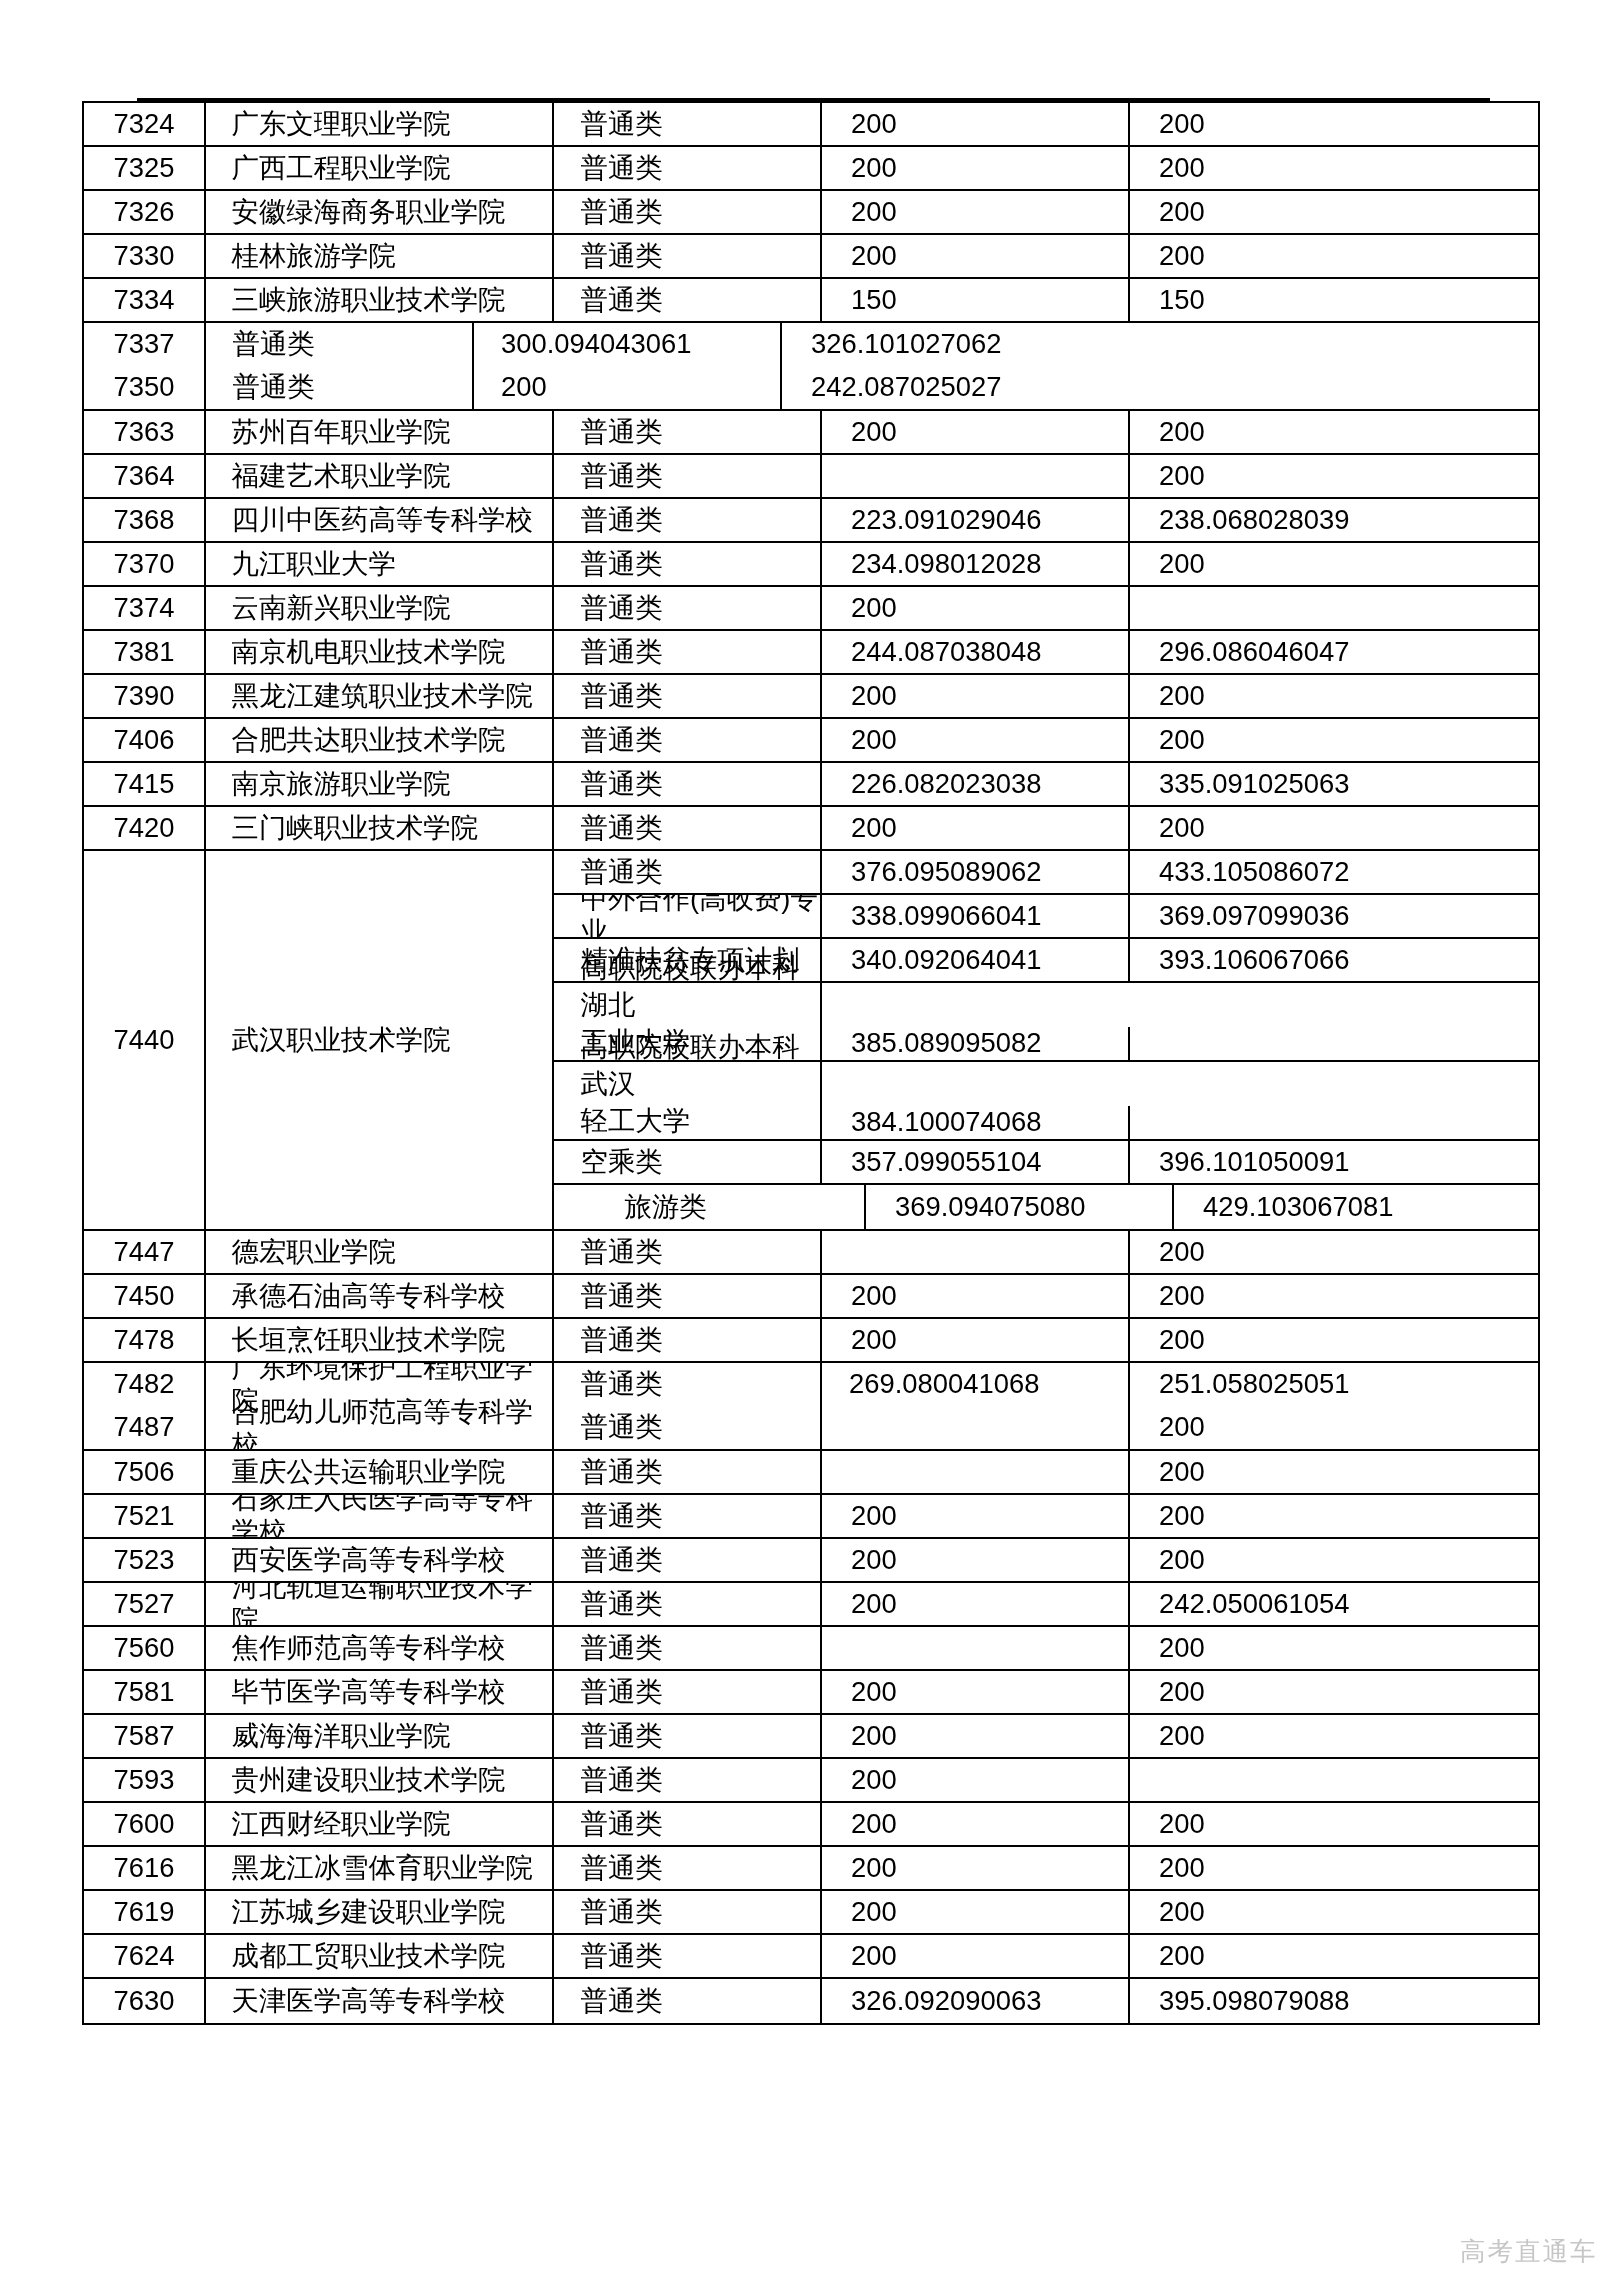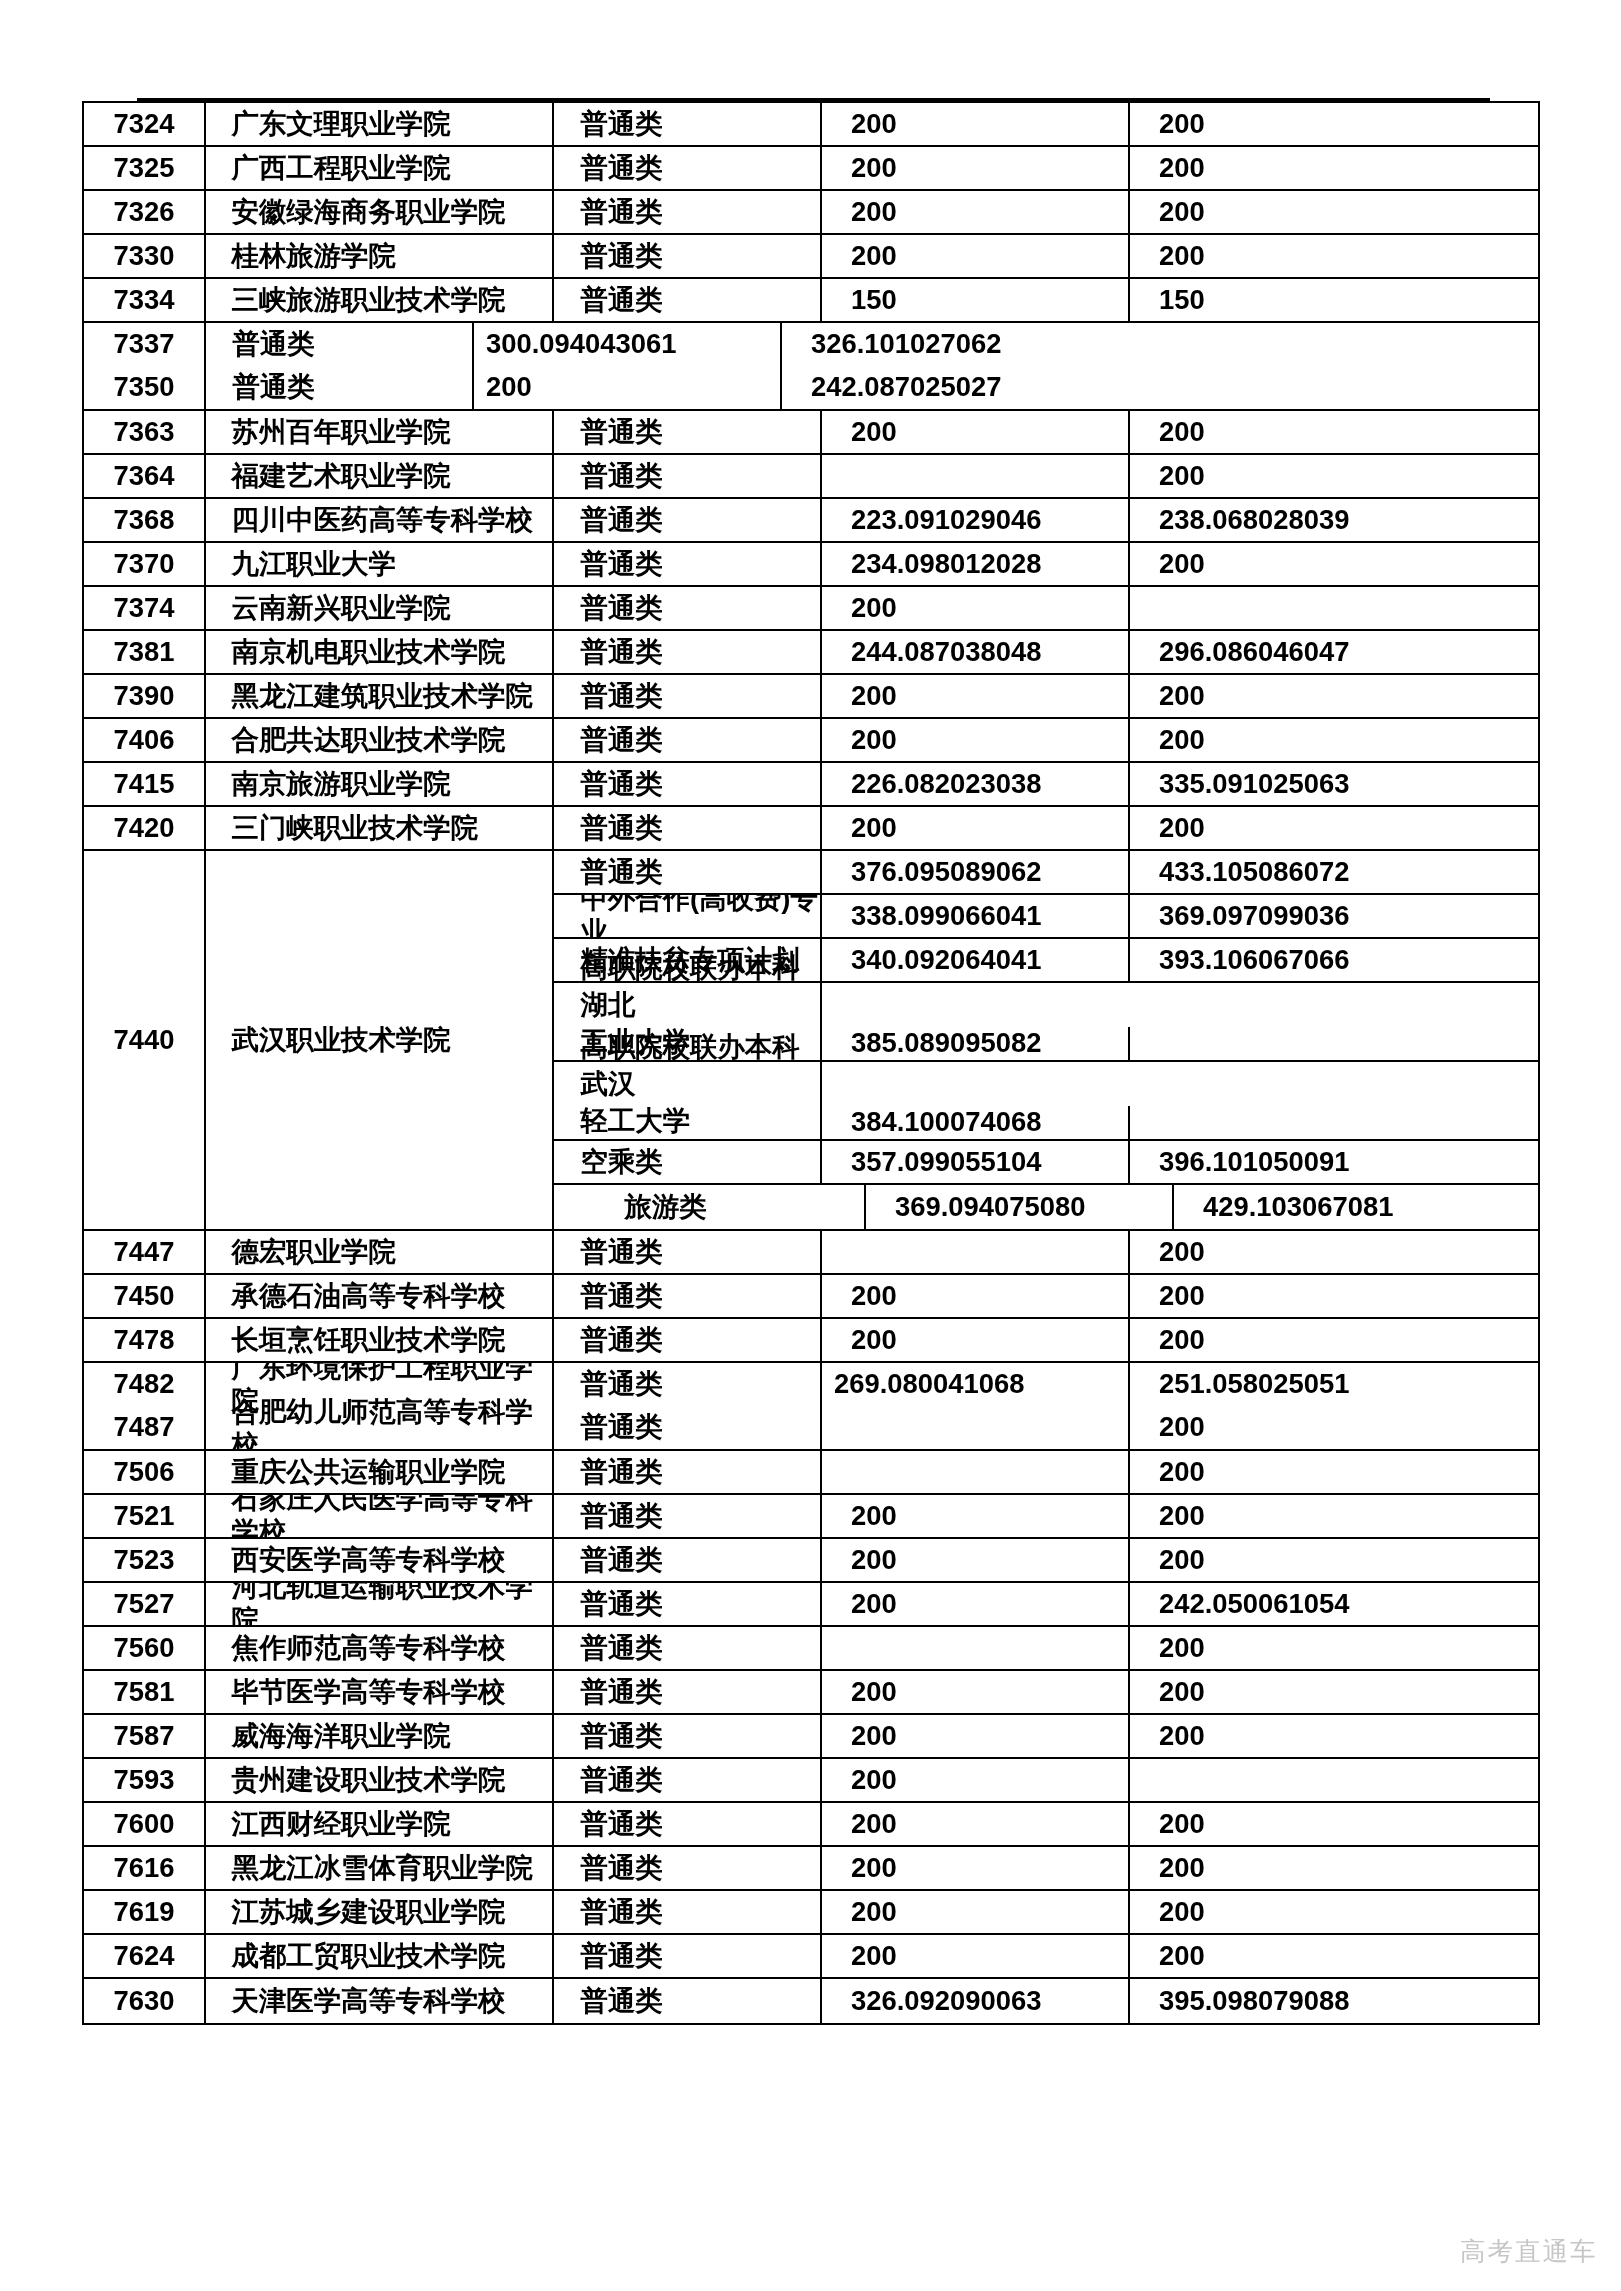--- a/index.html
+++ b/index.html
@@ -8,21 +8,21 @@
     width:1621px; height:2292px;
     background:#ffffff;
     font-family:"Liberation Sans", sans-serif;
     color:#000;
     overflow:hidden;
   }
   .tbl {
     position:absolute; left:82px; top:101px; width:1458px;
     border:2.9px solid #000;
     box-sizing:border-box;
-    font-size:27.4px; font-weight:bold; line-height:1.2;
+    font-size:27.4px; font-weight:normal; line-height:1.2;
   }
   
   .toprule {
     position:absolute; left:53px; top:-4.9px; width:1353px; height:4.9px;
     background:#000;
   }
   .row { display:flex; border-bottom:2px solid #000; box-sizing:border-box; height:44px; }
   .row.merged { height:88px; }
   .row.group { height:auto; }
   .row:last-child { border-bottom:none; }
@@ -32,21 +32,21 @@
   .col2 { width:348px; padding-left:25.5px; }
   .col3 { width:268px; padding-left:26.5px; }
   .col4 { width:308px; padding-left:29px; }
   .col5 { flex:1; padding-left:29px; }
   
   .stack { flex-direction:column; align-items:stretch; padding:0; }
   .line { height:44px; display:flex; align-items:center; box-sizing:border-box; }
   .lp1 { justify-content:center; }
   .lp2 { padding-left:25.5px; }
   .lp3 { padding-left:26.5px; }
-  .lp4 { padding-left:12px; }
+  .lp4 { padding-left:27px; }
   .lp5 { padding-left:29px; }
   
   .subcol { flex:1; display:flex; flex-direction:column; }
   .subrow { display:flex; border-bottom:2px solid #000; box-sizing:border-box; height:44px; }
   .subrow.tall { height:79px;align-items:flex-end; }
   .subrow:last-child { border-bottom:none;padding-left:44px; }
   .wrap { white-space:pre-line; line-height:37px; }
   .watermark {
     position:absolute; right:23.5px; bottom:23.5px;
     font-size:25.5px; letter-spacing:2px;

